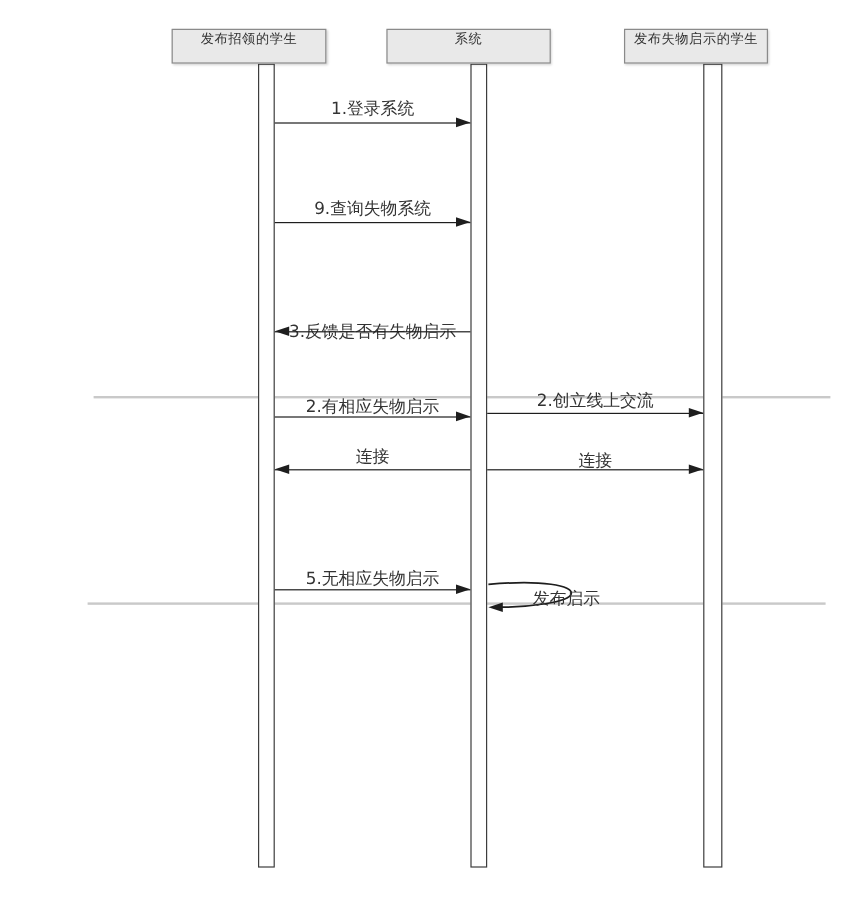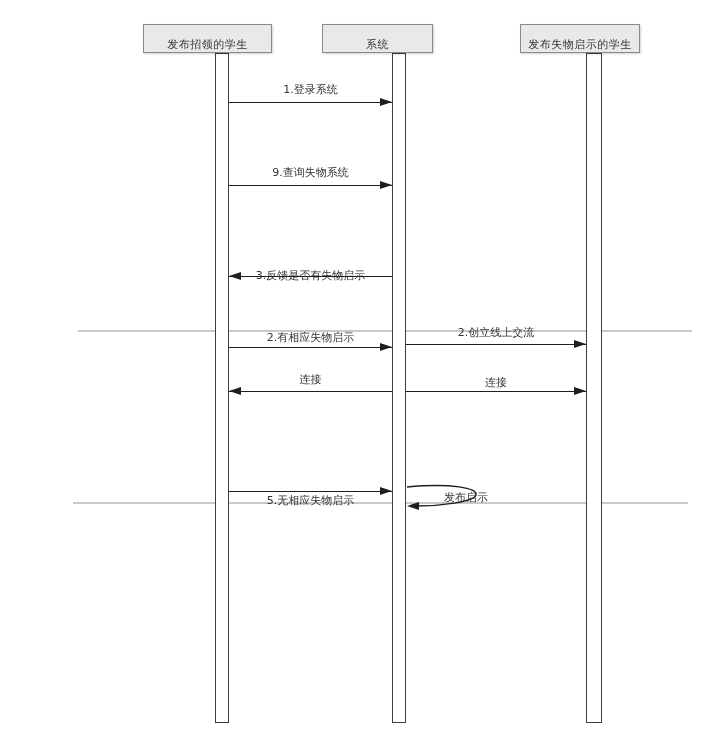--- a/index.html
+++ b/index.html
@@ -4,68 +4,68 @@
 <style>
   html,body { margin:0; padding:0; background:#ffffff; }
   .canvas {
     position:relative; width:710px; height:754px; background:#ffffff;
     font-family:"DejaVu Sans","Liberation Sans",sans-serif; overflow:hidden;
   }
   .actor {
     position:absolute; box-sizing:border-box;
     background:#e9e9e9; border:1px solid #8a8a8a;
     box-shadow:1px 1px 2px rgba(0,0,0,0.18);
-    display:flex; align-items:flex-end; justify-content:center;
+    display:flex; align-items:flex-start; justify-content:center;
     font-size:11px; color:#333; letter-spacing:0.5px;
   }
   .lifeline {
     position:absolute; box-sizing:border-box;
     background:#ffffff; border:1.4px solid #3d3d3d;
   }
   .sep { position:absolute; height:2px; background:#c9c9c9; }
   .msg-label {
-    position:absolute; font-size:11px; color:#333;
+    position:absolute; font-size:14px; color:#333;
     text-align:center; white-space:nowrap; line-height:1.1;
   }
   .arrow { position:absolute; height:0; border-top:1.4px solid #1e1e1e; }
   .head-right {
     position:absolute; width:0; height:0;
     border-top:4.5px solid transparent; border-bottom:4.5px solid transparent;
     border-left:12px solid #1e1e1e;
   }
   .head-left {
     position:absolute; width:0; height:0;
     border-top:4.5px solid transparent; border-bottom:4.5px solid transparent;
     border-right:12px solid #1e1e1e;
   }
   .selfmsg { position:absolute; }
 
   
   #actor-finder { left:143px; top:24px; width:129px; height:29px; }
-  #actor-system { left:322px; top:24px; width:111px; height:29px; }
+  #actor-system { left:322px; top:24px; width:137px; height:29px; }
   #actor-loser  { left:520px; top:24px; width:120px; height:29px; }
 
   #lifeline-finder { left:215px; top:53px; width:14px; height:670px; }
   #lifeline-system { left:392px; top:53px; width:14px; height:670px; }
   #lifeline-loser  { left:586px; top:53px; width:16px; height:670px; }
 
   #sep-top    { left:78px; top:330px; width:614px; }
   #sep-bottom { left:73px; top:502px; width:615px; }
 
   .span-lc { left:229px; width:163px; }
   .span-cr { left:406px; width:180px; }
 
   #msg1-label { top:84px; }  #msg1-line { top:102px; } #msg1-head { left:380px; top:98px; }
   #msg2-label { top:167px; } #msg2-line { top:185px; } #msg2-head { left:380px; top:181px; }
   #msg3-label { top:254px;margin-top:16px; } #msg3-line { top:276px; } #msg3-head { left:229px; top:272px; }
   #msg4-label { top:332px; } #msg4-line { top:347px; } #msg4-head { left:380px; top:343px; }
   #msg5r-label { top:327px; } #msg5r-line { top:344px; } #msg5r-head { left:574px; top:340px; }
   #connL-label { top:374px; } #connL-line { top:391px; } #connL-head { left:229px; top:387px; }
   #connR-label { top:377px; } #connR-line { top:391px; } #connR-head { left:574px; top:387px; }
-  #msg5n-label { top:476px;margin-top:19px; } #msg5n-line { top:491px; } #msg5n-head { left:380px; top:487px; }
+  #msg5n-label { top:476px; } #msg5n-line { top:491px; } #msg5n-head { left:380px; top:487px; }
 
   #self-loop { left:404px; top:481px; width:82px; height:30px; }
   #self-label { left:444px; top:492px; text-align:left; }
 </style>
 </head>
 <body>
 
 <div class="canvas">
 
   <div class="sep" id="sep-top"></div>

